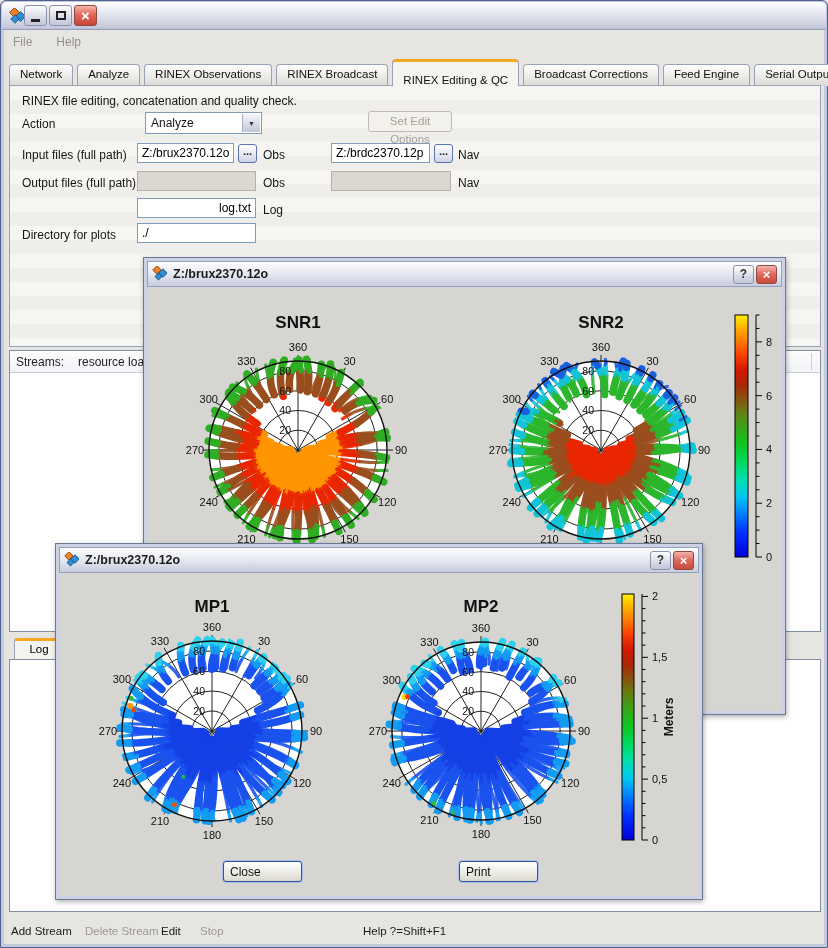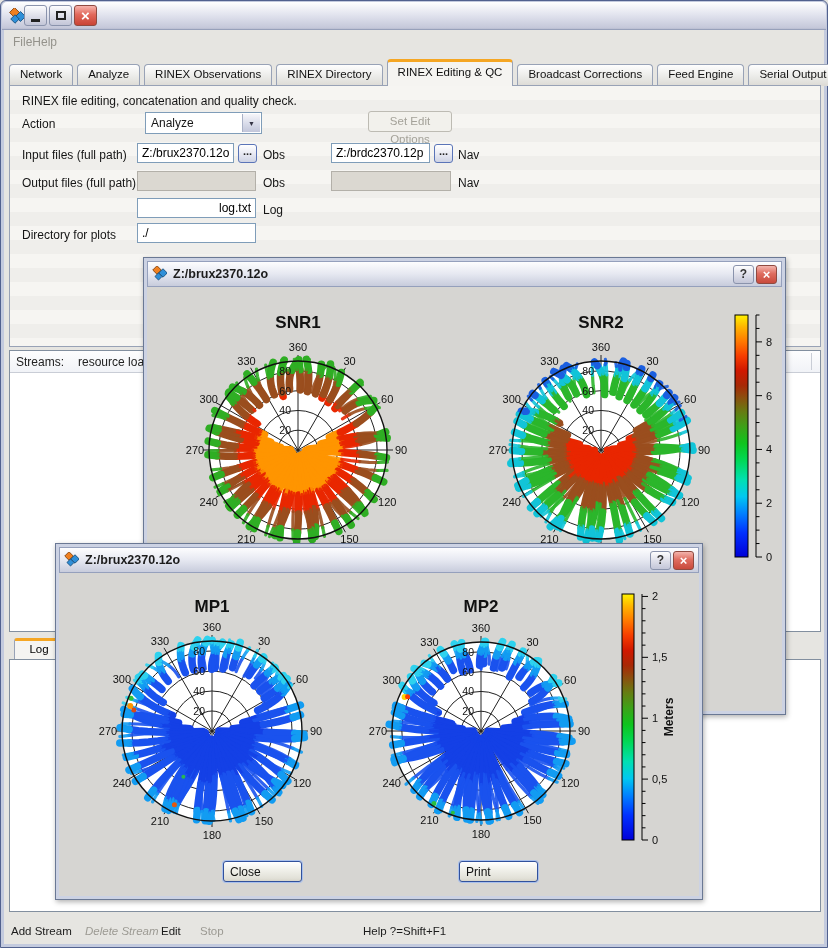--- a/index.html
+++ b/index.html
@@ -16,30 +16,30 @@
   .titlebar .title{font-weight:bold;font-size:13px;color:#111;margin-left:5px;flex:1;}
   .winbtns{display:flex;gap:2px;}
   .wbtn{width:23px;height:21px;border:1px solid #8a93ac;border-radius:3px;
         background:linear-gradient(#fdfdfe,#dcdde8 55%,#c3c6d8);
         display:flex;align-items:center;justify-content:center;position:relative;}
   .wbtn.close{background:linear-gradient(#f6b3ab,#e2695c 45%,#c94335);border-color:#8f4a40;}
   .glyph-min{width:9px;height:3px;background:#222;margin-top:10px;}
   .glyph-max{width:10px;height:9px;border:2px solid #222;}
   .glyph-x{color:#fff;font-weight:bold;font-size:15px;line-height:1;}
   .menubar{position:absolute;left:4px;top:30px;right:4px;height:22px;display:flex;
-           align-items:center;padding-left:8px;font-size:12px;color:#94928b;}
+           align-items:center;gap:24px;padding-left:8px;font-size:12px;color:#94928b;}
   
   .tabbar{position:absolute;left:8px;top:58px;width:812px;height:27px;display:flex;
           align-items:flex-end;}
   .tab{border:1px solid #98a2b6;border-bottom:none;border-radius:4px 4px 0 0;
        background:linear-gradient(#fefefe,#e9e9e6 60%,#dcdad5);
        font-size:11.5px;color:#111;padding:3px 10px 4px;margin-right:4px;height:22px;
        white-space:nowrap;}
   .tab.active{background:#f5f4f1;border-top:3px solid #f5a623;height:27px;
-              padding-top:4px;position:relative;z-index:3;}
+              padding-top:12px;position:relative;z-index:3;}
   
   .tabpanel{position:absolute;left:8px;top:84px;width:812px;height:262px;
             background:repeating-linear-gradient(180deg,#f6f5f2 0 14px,#efeeeb 14px 28px);
             border:1px solid #98a2b6;font-size:12px;color:#151515;z-index:1;}
   .flabel{position:absolute;font-size:12px;color:#151515;}
   .edit{position:absolute;height:20px;border:1px solid #7f9db9;background:#fff;
         font:12px "Liberation Sans",sans-serif;padding:1px 4px;}
   .edit.dis{background:#dbd8d1;border:1px solid #b3b0a9;}
   .combo{position:absolute;left:137px;top:110px;width:117px;height:22px;
          border:1px solid #7f9db9;background:#fff;display:flex;align-items:center;
@@ -120,21 +120,21 @@
       </span>
     </div>
     <div class="menubar">
         <span>File</span>
         <span>Help</span>
       </div>
     <div class="tabbar">
         <div class="tab">Network</div>
         <div class="tab">Analyze</div>
         <div class="tab">RINEX Observations</div>
-        <div class="tab">RINEX Directory</div>
+        <div class="tab">RINEX Broadcast</div>
         <div class="tab active">RINEX Editing &amp; QC</div>
         <div class="tab">Broadcast Corrections</div>
         <div class="tab">Feed Engine</div>
         <div class="tab">Serial Output</div>
       </div>
 
     <div class="tabpanel">
       <div class="flabel" style="left:12px;top:8px;">RINEX file editing, concatenation and quality check.</div>
       <div class="flabel" style="left:12px;top:30px;width:120px;height:1px;background:transparent;"></div>
 
@@ -172,21 +172,21 @@
         <span style="margin-left:14px;">resource load</span>
         <span class="streams-div"></span>
       </div>
     </div>
 
     <div class="logtab">Log</div>
     <div class="logpanel"></div>
 
     <div class="statusbar">
         <span class="st-on" style="left: 6px;">Add Stream</span>
-        <span class="st-off" style="left: 80px; font-style: italic;">Delete Stream</span>
+        <span class="st-off" style="left: 80px;">Delete Stream</span>
         <span class="st-on" style="left: 156px;">Edit</span>
         <span class="st-off" style="left: 195px;">Stop</span>
         <span class="st-on" style="left: 358px;">Help ?=Shift+F1</span>
       </div>
   </div>
 
   <div class="dialog" id="dlg0" style="left:143px;top:257px;width:643px;height:458px;z-index:5;">
     <div class="dlg-titlebar">
       <span class="appicon">
         <svg width="15" height="15">

